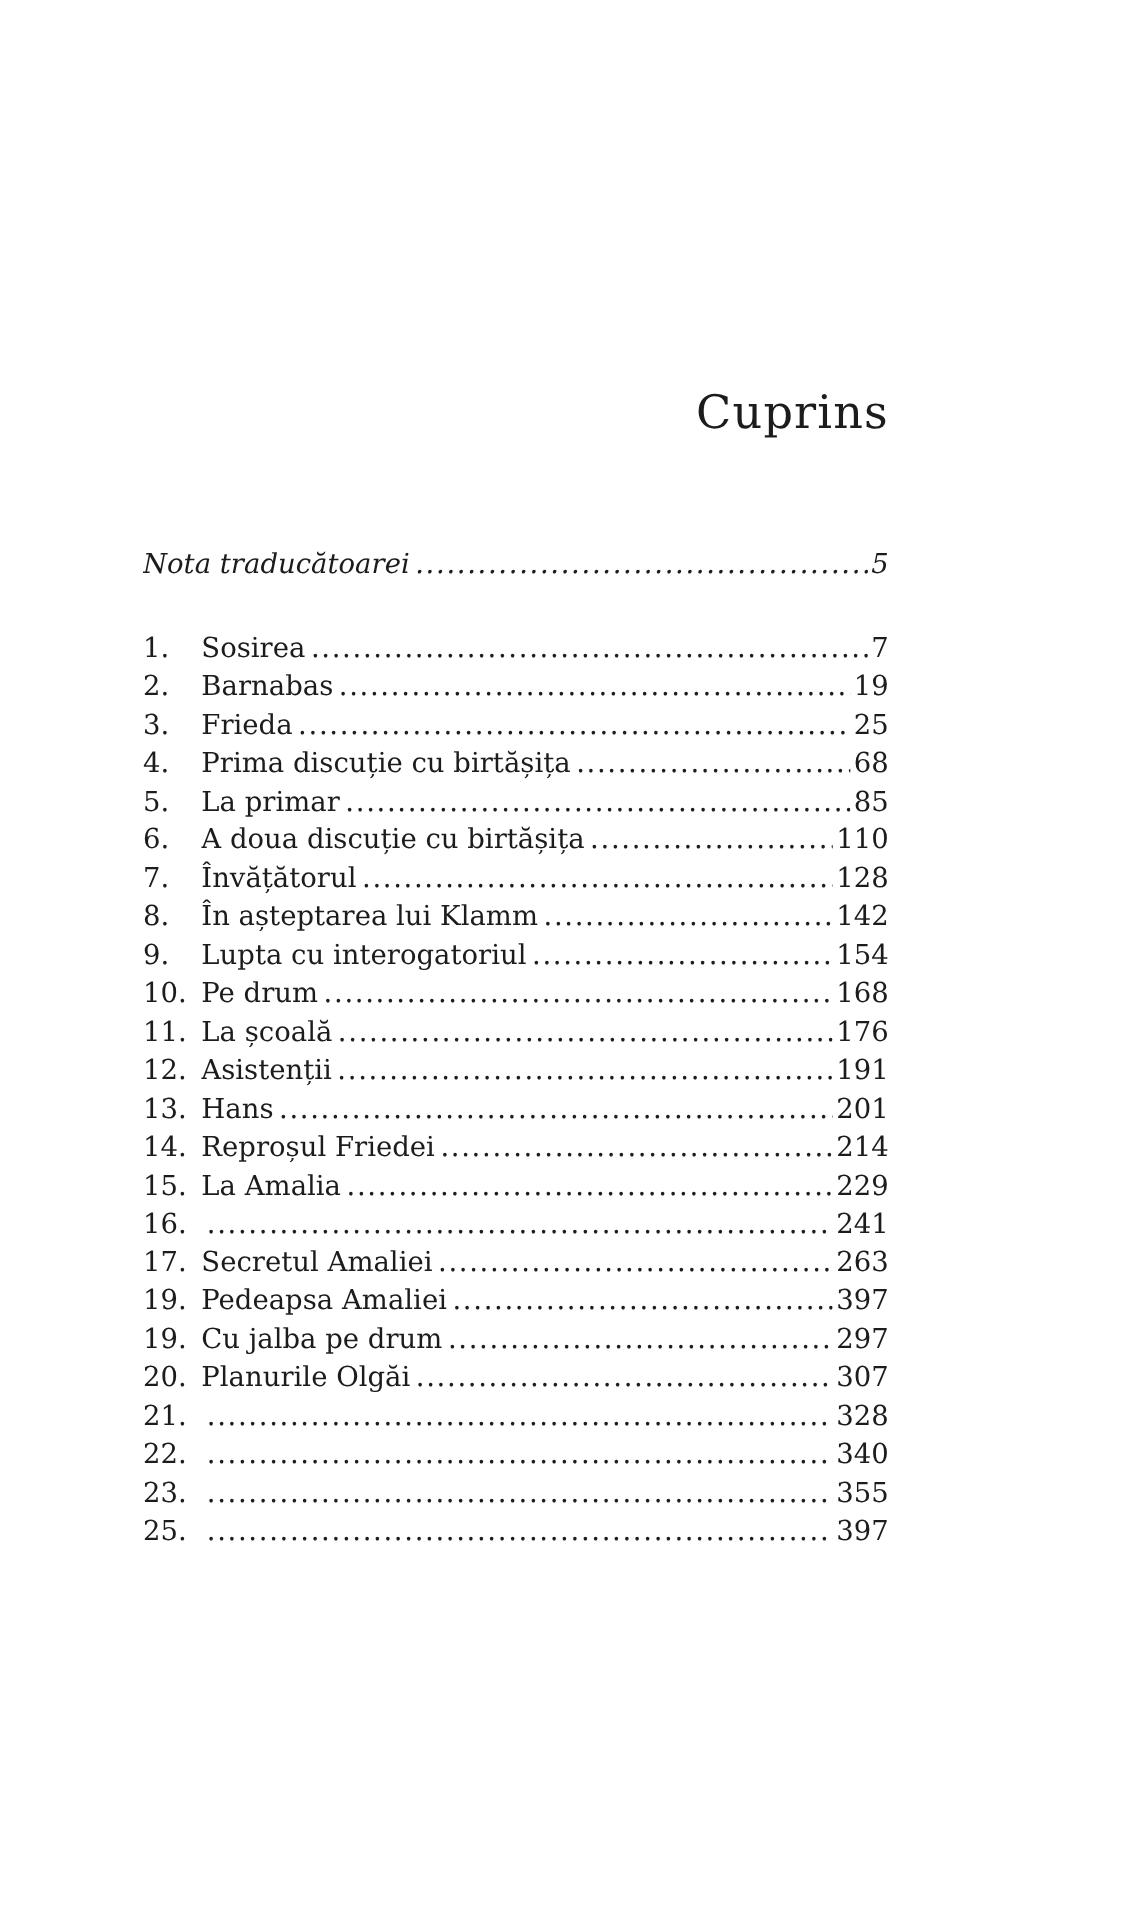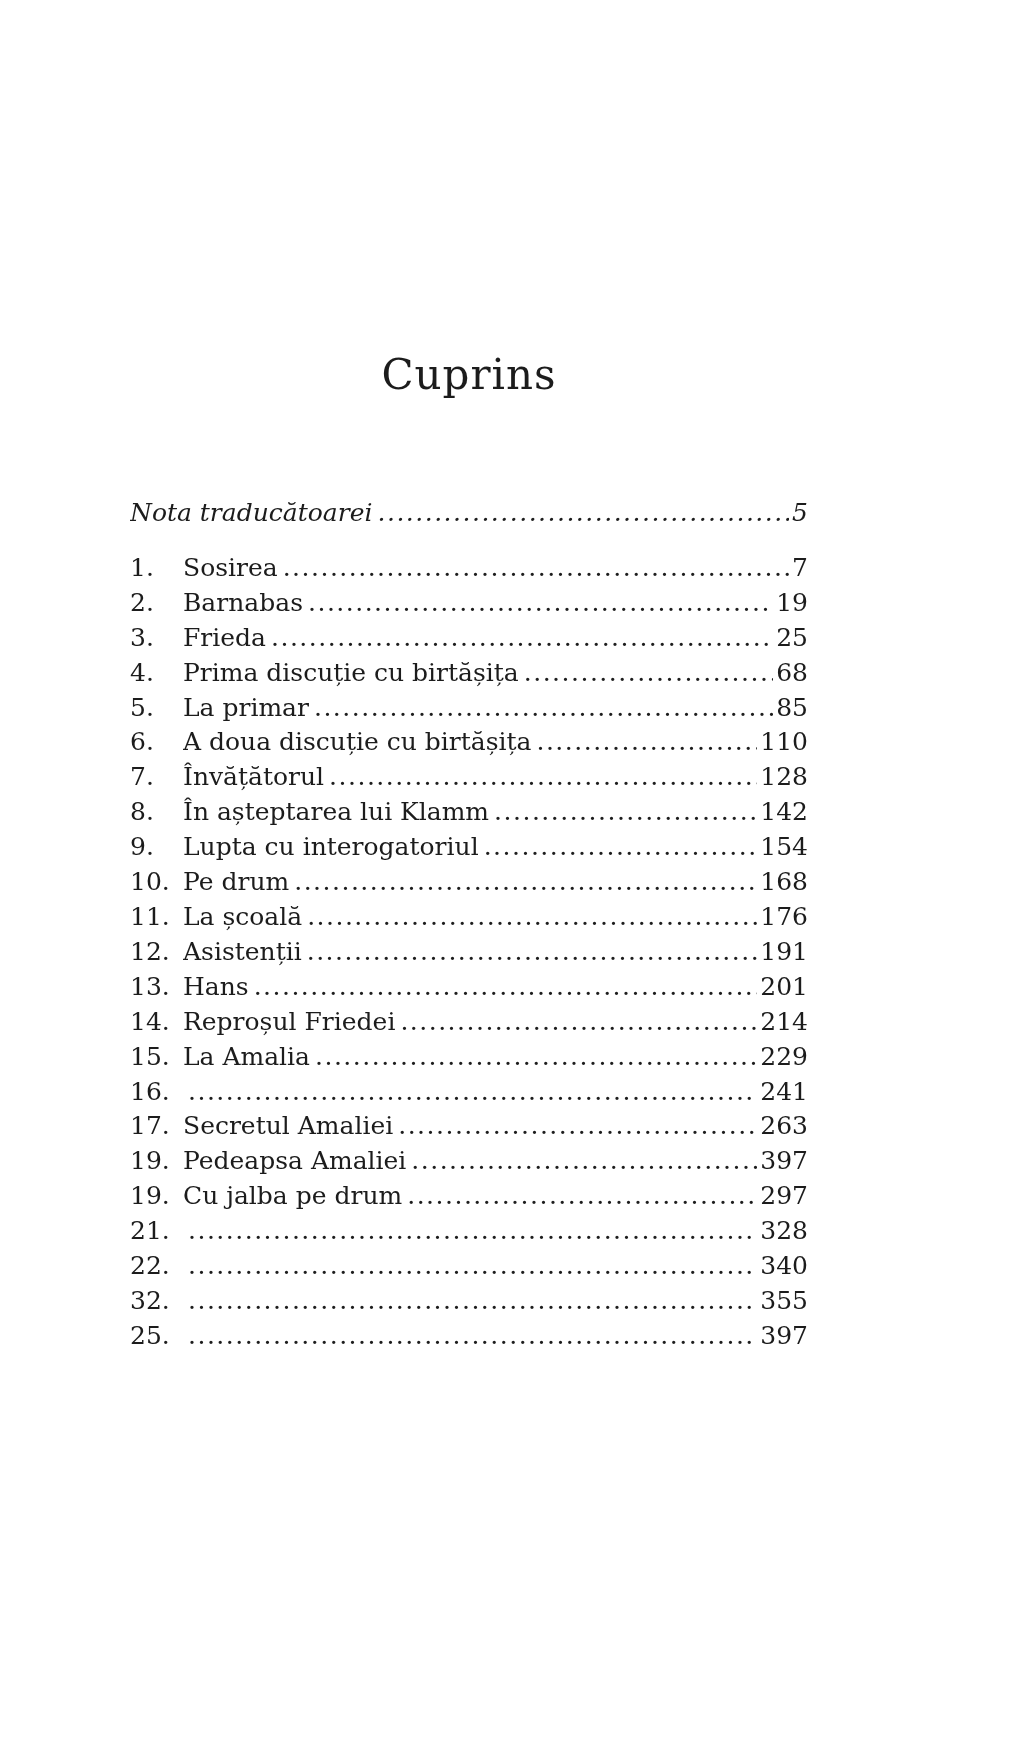--- a/index.html
+++ b/index.html
@@ -22,21 +22,21 @@
     top: 0;
     width: 678px;
     padding-top: 350px;
     box-sizing: border-box;
   }
   .toc-title {
     margin: 0 0 96px 0;
     font-size: 42px;
     line-height: 50px;
     font-weight: normal;
-    text-align: center;
+    text-align: right;
     letter-spacing: 1px;
     color: #1c1c1c;
   }
   .toc-row {
     display: flex;
     align-items: baseline;
     font-size: 25px;
     line-height: 34.9px;
     color: #1c1c1c;
   }
@@ -59,21 +59,21 @@
   }
   .toc-row .leader::after {
     content: "....................................................................................................................................................................";
   }
   .toc-row .pagenum {
     flex: 0 0 auto;
     white-space: nowrap;
     text-align: right;
   }
   .preface-row {
-    margin-bottom: 20px;
+    margin-bottom: 41px;
     font-style: italic;
   }
   .preface-row .label {
     flex: 0 1 auto;
   }
 </style>
 </head>
 <body>
 
 <div class="page">
@@ -214,37 +214,43 @@
     <span class="pagenum">397</span>
   </div>
 
   <div class="toc-row">
     <span class="num">19.</span>
     <span class="label">Cu jalba pe drum</span>
     <span class="leader"></span>
     <span class="pagenum">297</span>
   </div>
 
+  <div class="toc-row">
+    <span class="num">20.</span>
+    <span class="label">Planurile Olgăi</span>
+    <span class="leader"></span>
+    <span class="pagenum">307</span>
+  </div>
 
   <div class="toc-row">
     <span class="num">21.</span>
     <span class="label"></span>
     <span class="leader"></span>
     <span class="pagenum">328</span>
   </div>
 
   <div class="toc-row">
     <span class="num">22.</span>
     <span class="label"></span>
     <span class="leader"></span>
     <span class="pagenum">340</span>
   </div>
 
   <div class="toc-row">
-    <span class="num">32.</span>
+    <span class="num">23.</span>
     <span class="label"></span>
     <span class="leader"></span>
     <span class="pagenum">355</span>
   </div>
 
 
   <div class="toc-row">
     <span class="num">25.</span>
     <span class="label"></span>
     <span class="leader"></span>

